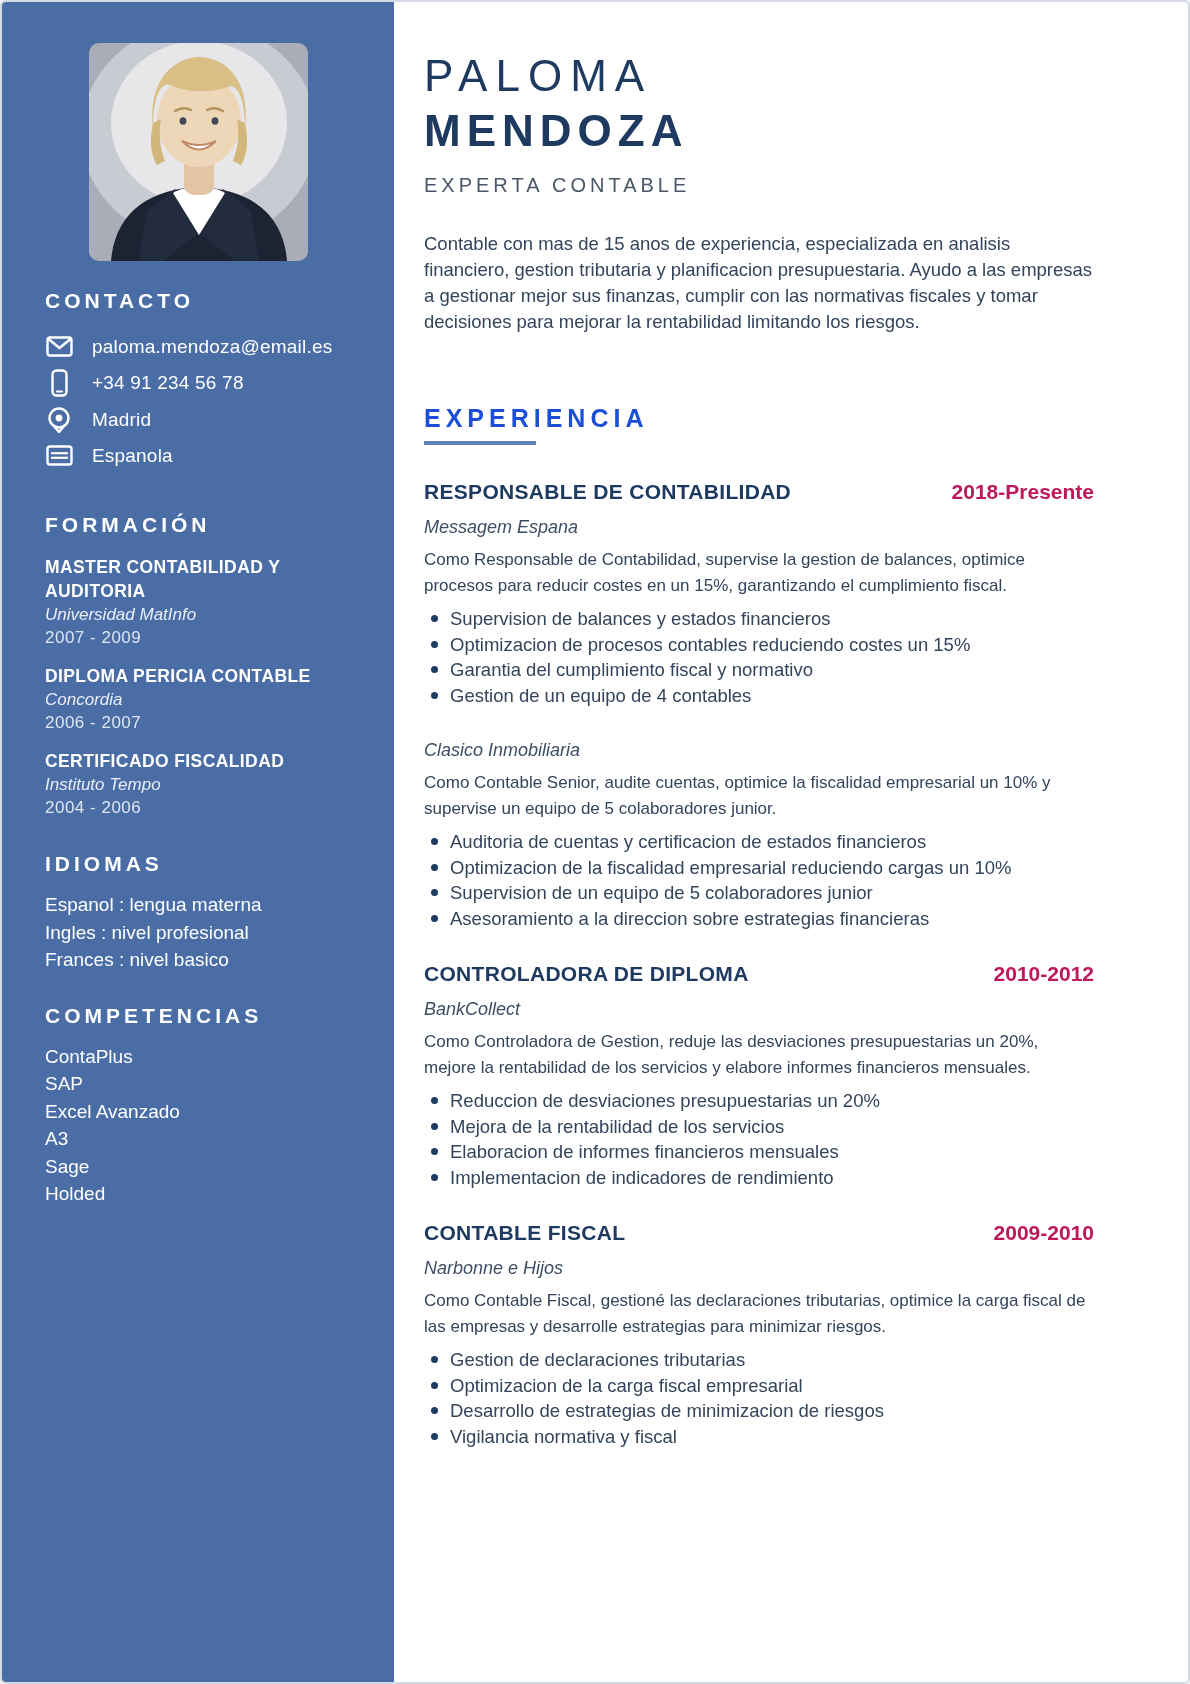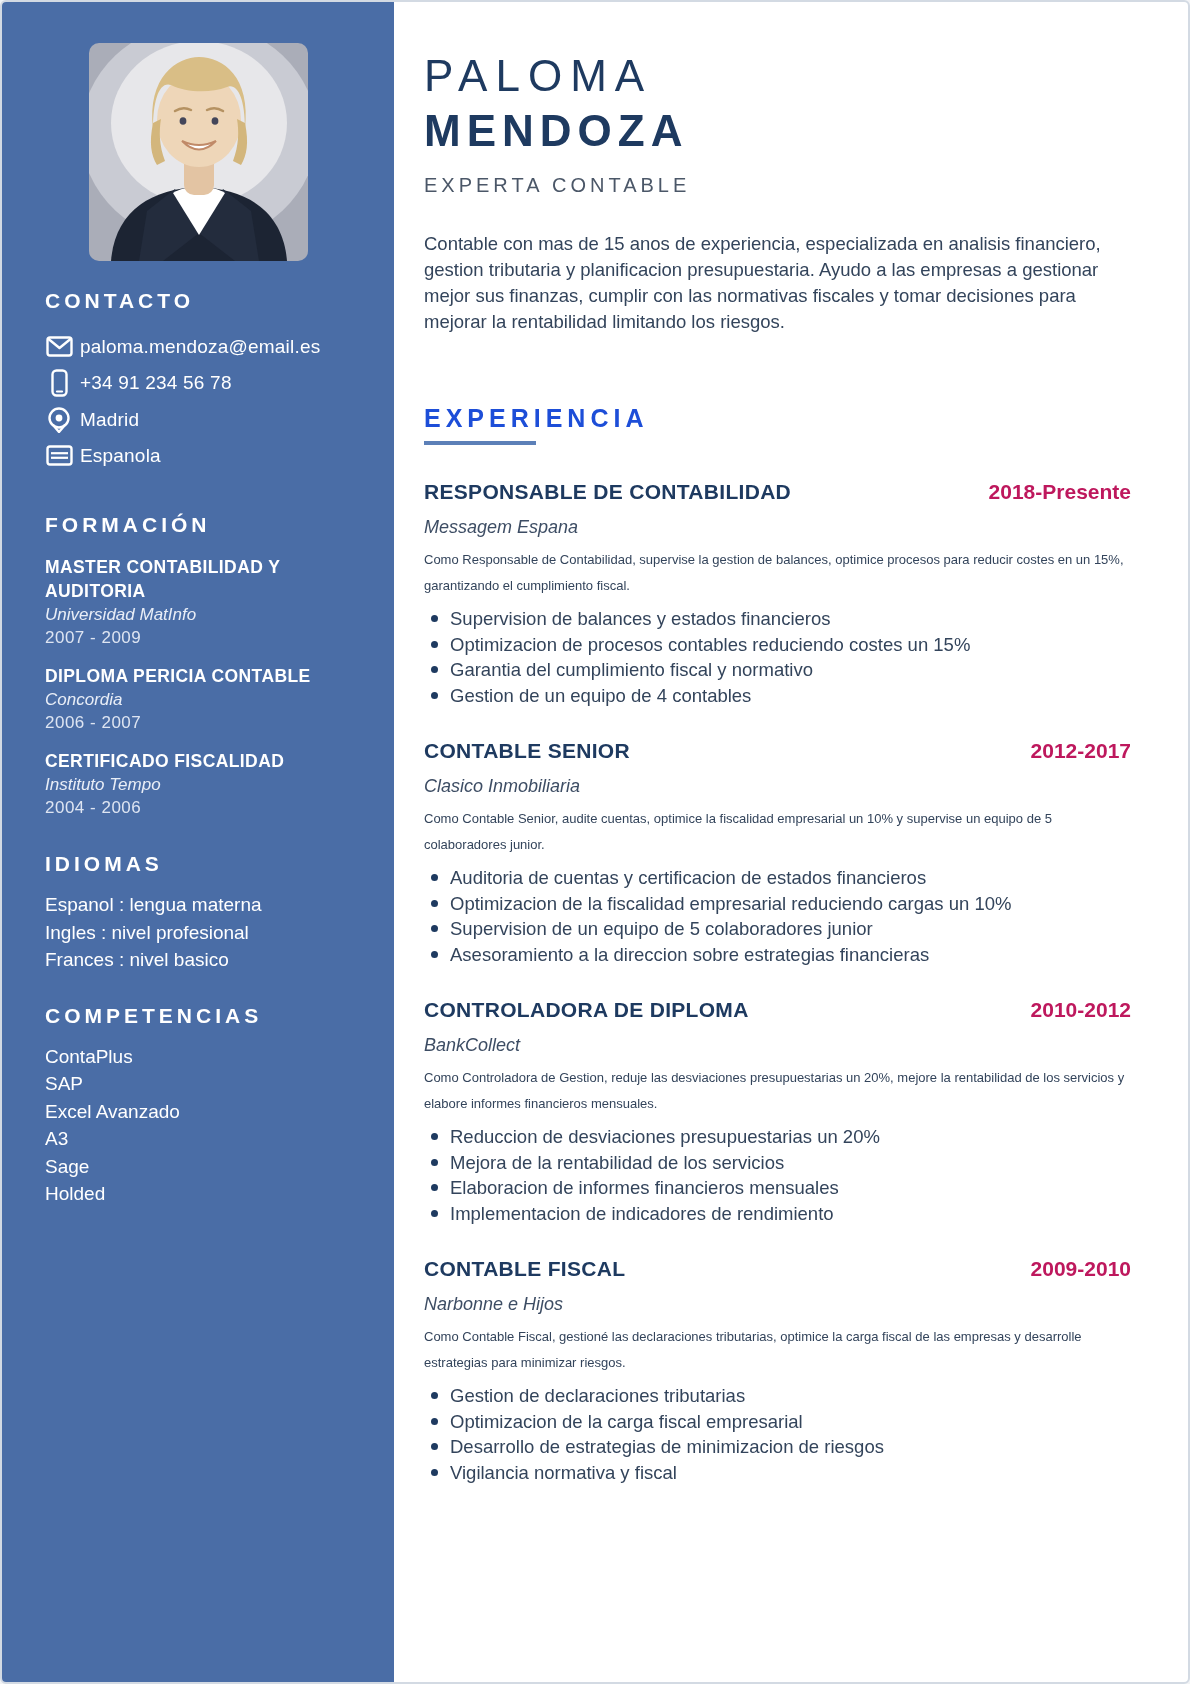--- a/index.html
+++ b/index.html
@@ -41,21 +41,21 @@
     font-weight: bold;
     letter-spacing: 4px;
     color: #ffffff;
   }
   .contact-title { margin-top: 28px; }
 
   .contact-list { margin-top: 20px; }
   .contact-row {
     display: flex;
     align-items: center;
-    gap: 7px;
+    gap: 19px;
     margin-bottom: 9px;
     min-height: 27px;
   }
   .contact-row .cicon {
     width: 28px;
     display: flex;
     align-items: center;
     justify-content: center;
     flex: 0 0 28px;
   }
@@ -93,21 +93,21 @@
   .plain-list li {
     font-size: 19px;
     line-height: 27.5px;
     color: #ffffff;
   }
   .skills-title { margin-top: 30px; }
 
   
   .main {
     flex: 1 1 auto;
-    padding: 46px 57px 40px 30px;
+    padding: 46px 94px 40px 30px;
     color: #2e3f55;
   }
 
   .first-name {
     font-size: 44px;
     font-weight: 400;
     letter-spacing: 8px;
     line-height: 55px;
     color: #1e3a60;
   }
@@ -169,21 +169,21 @@
   }
   .job-company {
     margin-top: 10px;
     font-size: 18px;
     font-style: italic;
     line-height: 24px;
     color: #3d4d64;
   }
   .job-desc {
     margin-top: 8px;
-    font-size: 13px;
+    font-size: 17px;
     line-height: 26px;
     color: #33445b;
   }
   .job-bullets {
     margin-top: 7px;
     list-style: none;
   }
   .job-bullets li {
     position: relative;
     padding-left: 26px;
@@ -332,24 +332,20 @@
       <p class="job-desc">Como Responsable de Contabilidad, supervise la gestion de balances, optimice procesos para reducir costes en un 15%, garantizando el cumplimiento fiscal.</p>
       <ul class="job-bullets">
         <li>Supervision de balances y estados financieros</li>
         <li>Optimizacion de procesos contables reduciendo costes un 15%</li>
         <li>Garantia del cumplimiento fiscal y normativo</li>
         <li>Gestion de un equipo de 4 contables</li>
       </ul>
     </article>
 
     <article class="job">
-      <div class="job-head">
-        <h3 class="job-title">CONTABLE SENIOR</h3>
-        <span class="job-dates">2012-2017</span>
-      </div>
       <p class="job-company">Clasico Inmobiliaria</p>
       <p class="job-desc">Como Contable Senior, audite cuentas, optimice la fiscalidad empresarial un 10% y supervise un equipo de 5 colaboradores junior.</p>
       <ul class="job-bullets">
         <li>Auditoria de cuentas y certificacion de estados financieros</li>
         <li>Optimizacion de la fiscalidad empresarial reduciendo cargas un 10%</li>
         <li>Supervision de un equipo de 5 colaboradores junior</li>
         <li>Asesoramiento a la direccion sobre estrategias financieras</li>
       </ul>
     </article>
 

